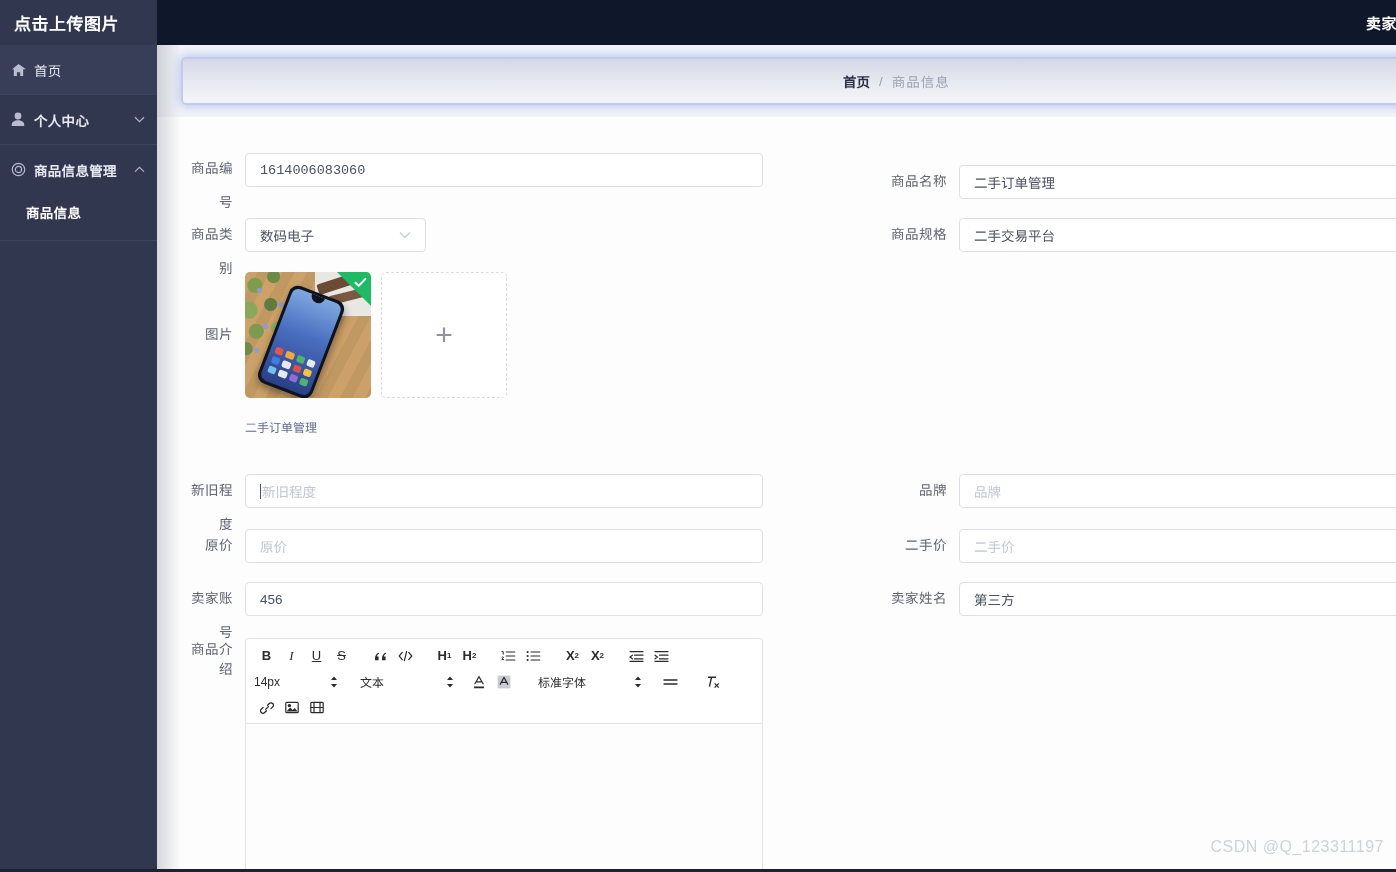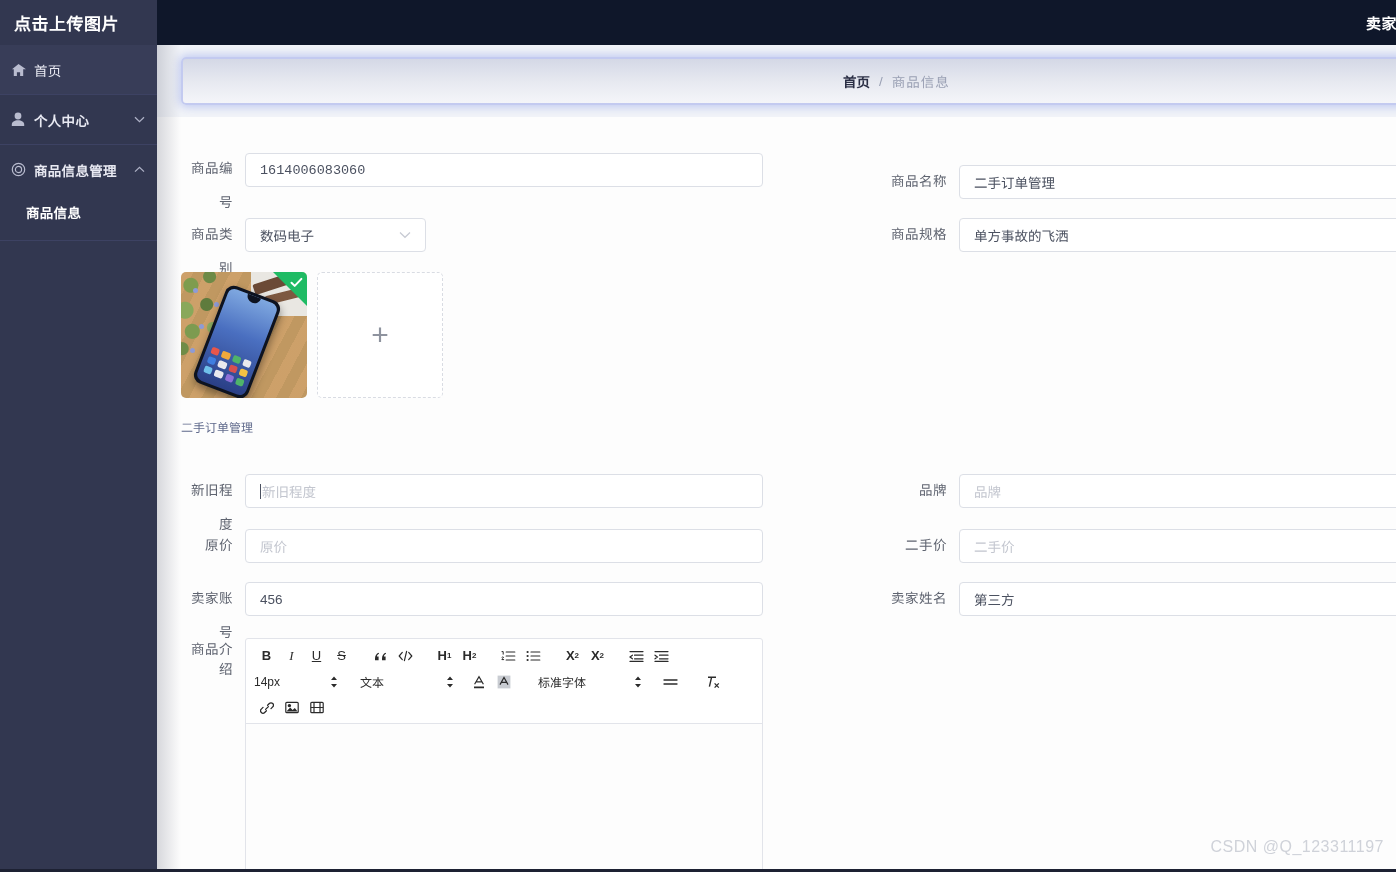--- a/index.html
+++ b/index.html
@@ -318,25 +318,26 @@
           <span class="sel-chev">
             <svg width="12" height="8" viewBox="0 0 12 8" fill="none" stroke="currentColor" stroke-width="1.2">
                 <path d="M1 1.5 6 6.3 11 1.5"></path>
               </svg>
           </span>
         </div>
       </div>
       <div class="row" style="left:722px; top:101px;">
         <div class="lbl" style="width:80px;">商品规格</div>
         <div class="field" style="width:518px;">
-          <span>单方事故的飞洒</span>
+          <span>二手交易平台</span>
         </div>
       </div>
 
       <div class="row" style="left:24px; top:155px; align-items:flex-start;">
+        <div class="lbl" style="line-height:126px;">图片</div>
         <div>
           <div style="display:flex; align-items:flex-start;">
             <div class="thumb">
               <div class="greens"></div>
               <span class="bluedot" style="left:12px; top:16px;"></span>
               <span class="bluedot" style="left:33px; top:30px;"></span>
               <span class="bluedot" style="left:18px; top:52px;"></span>
               <span class="bluedot" style="left:40px; top:64px;"></span>
               <span class="bluedot" style="left:9px; top:76px;"></span>
               <div class="topstrip"></div>

